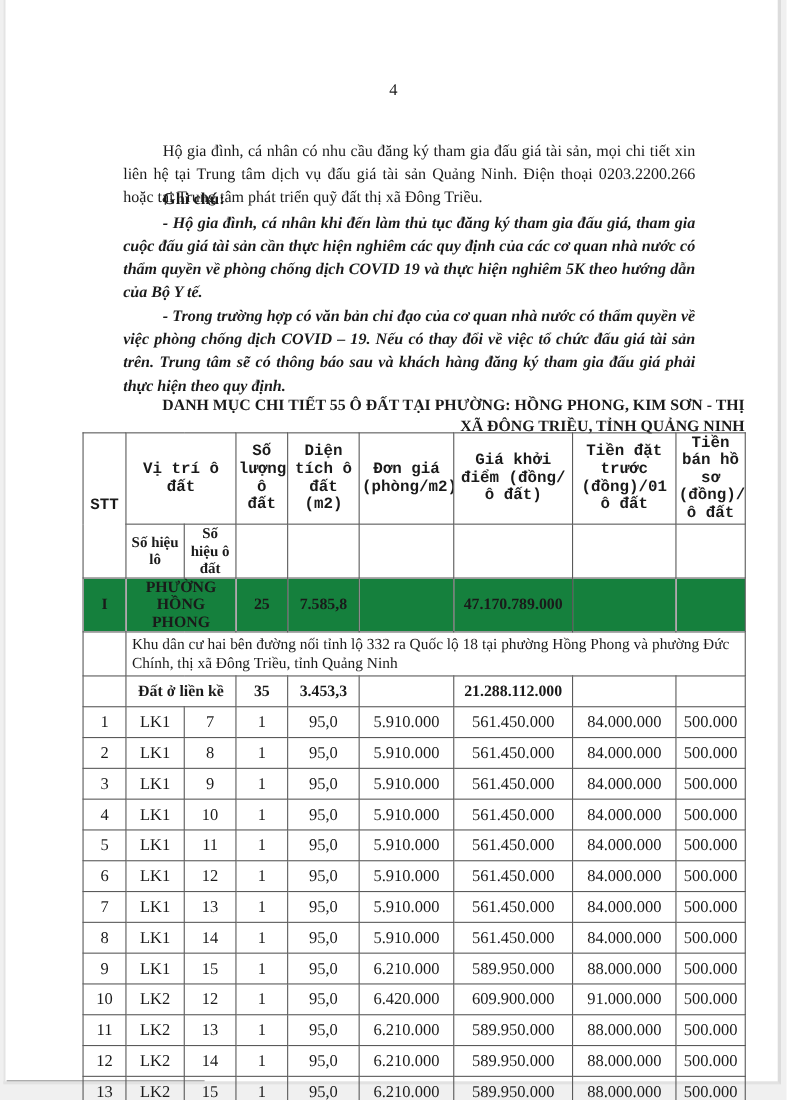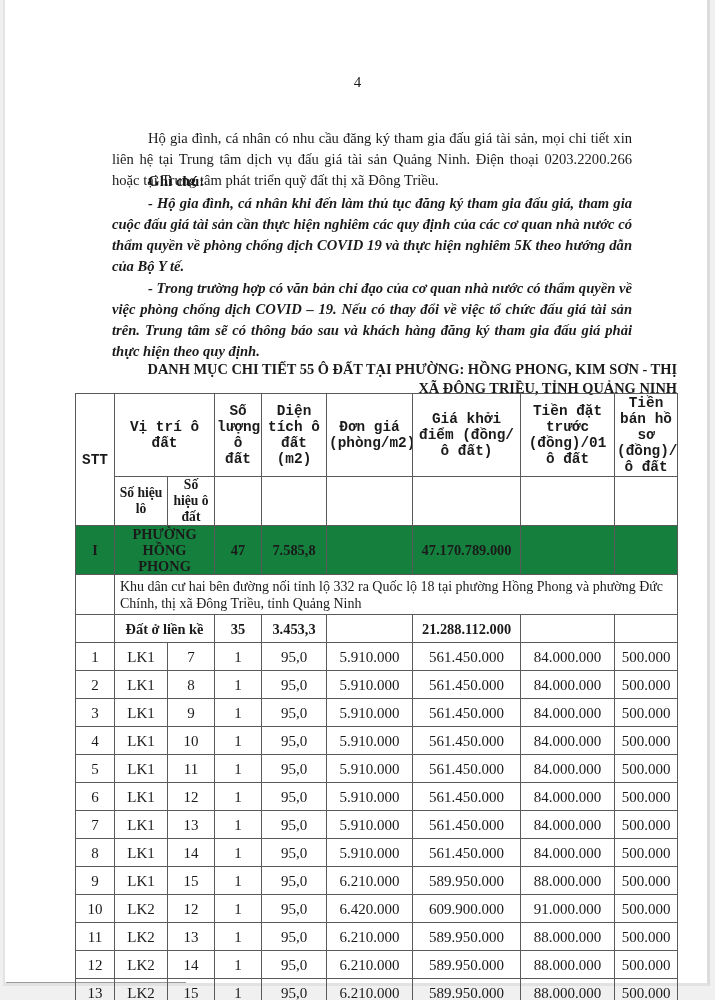--- a/index.html
+++ b/index.html
@@ -109,21 +109,21 @@
       <th></th>
         <th></th>
         <th></th>
       <th></th>
         <th></th>
         <th></th>
     </tr>
     <tr class="sec">
       <td>I</td>
       <td colspan="2">PHƯỜNG HỒNG PHONG</td>
-      <td>47</td>
+      <td>25</td>
       <td>7.585,8</td>
       <td></td>
       <td>47.170.789.000</td>
       <td></td>
       <td></td>
     </tr>
     <tr class="area">
       <td></td>
       <td colspan="8" class="desc">Khu dân cư hai bên đường nối tỉnh lộ 332 ra Quốc lộ 18 tại phường Hồng Phong và phường Đức Chính, thị xã Đông Triều, tỉnh Quảng Ninh</td>
     </tr>

